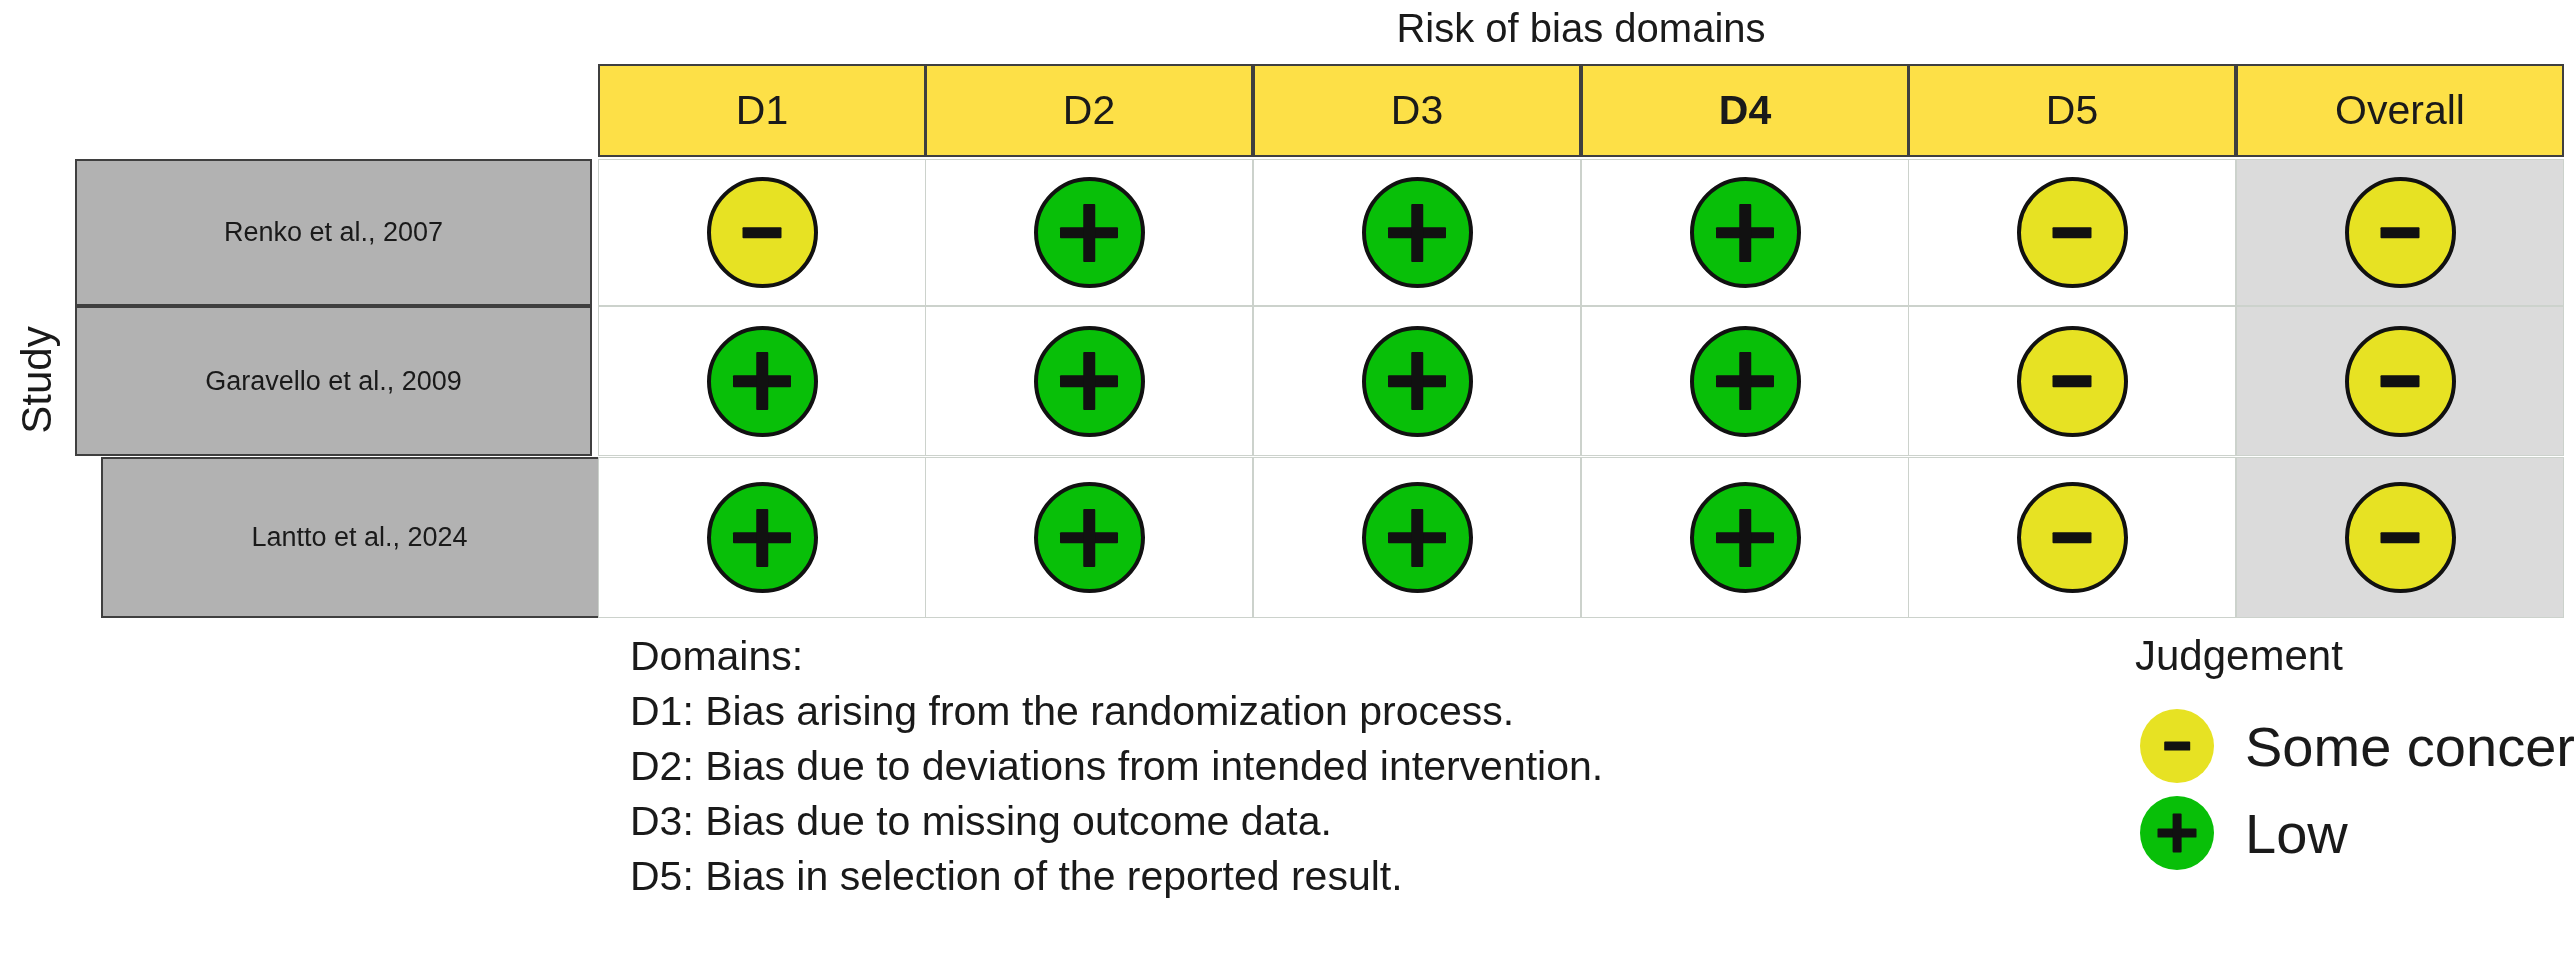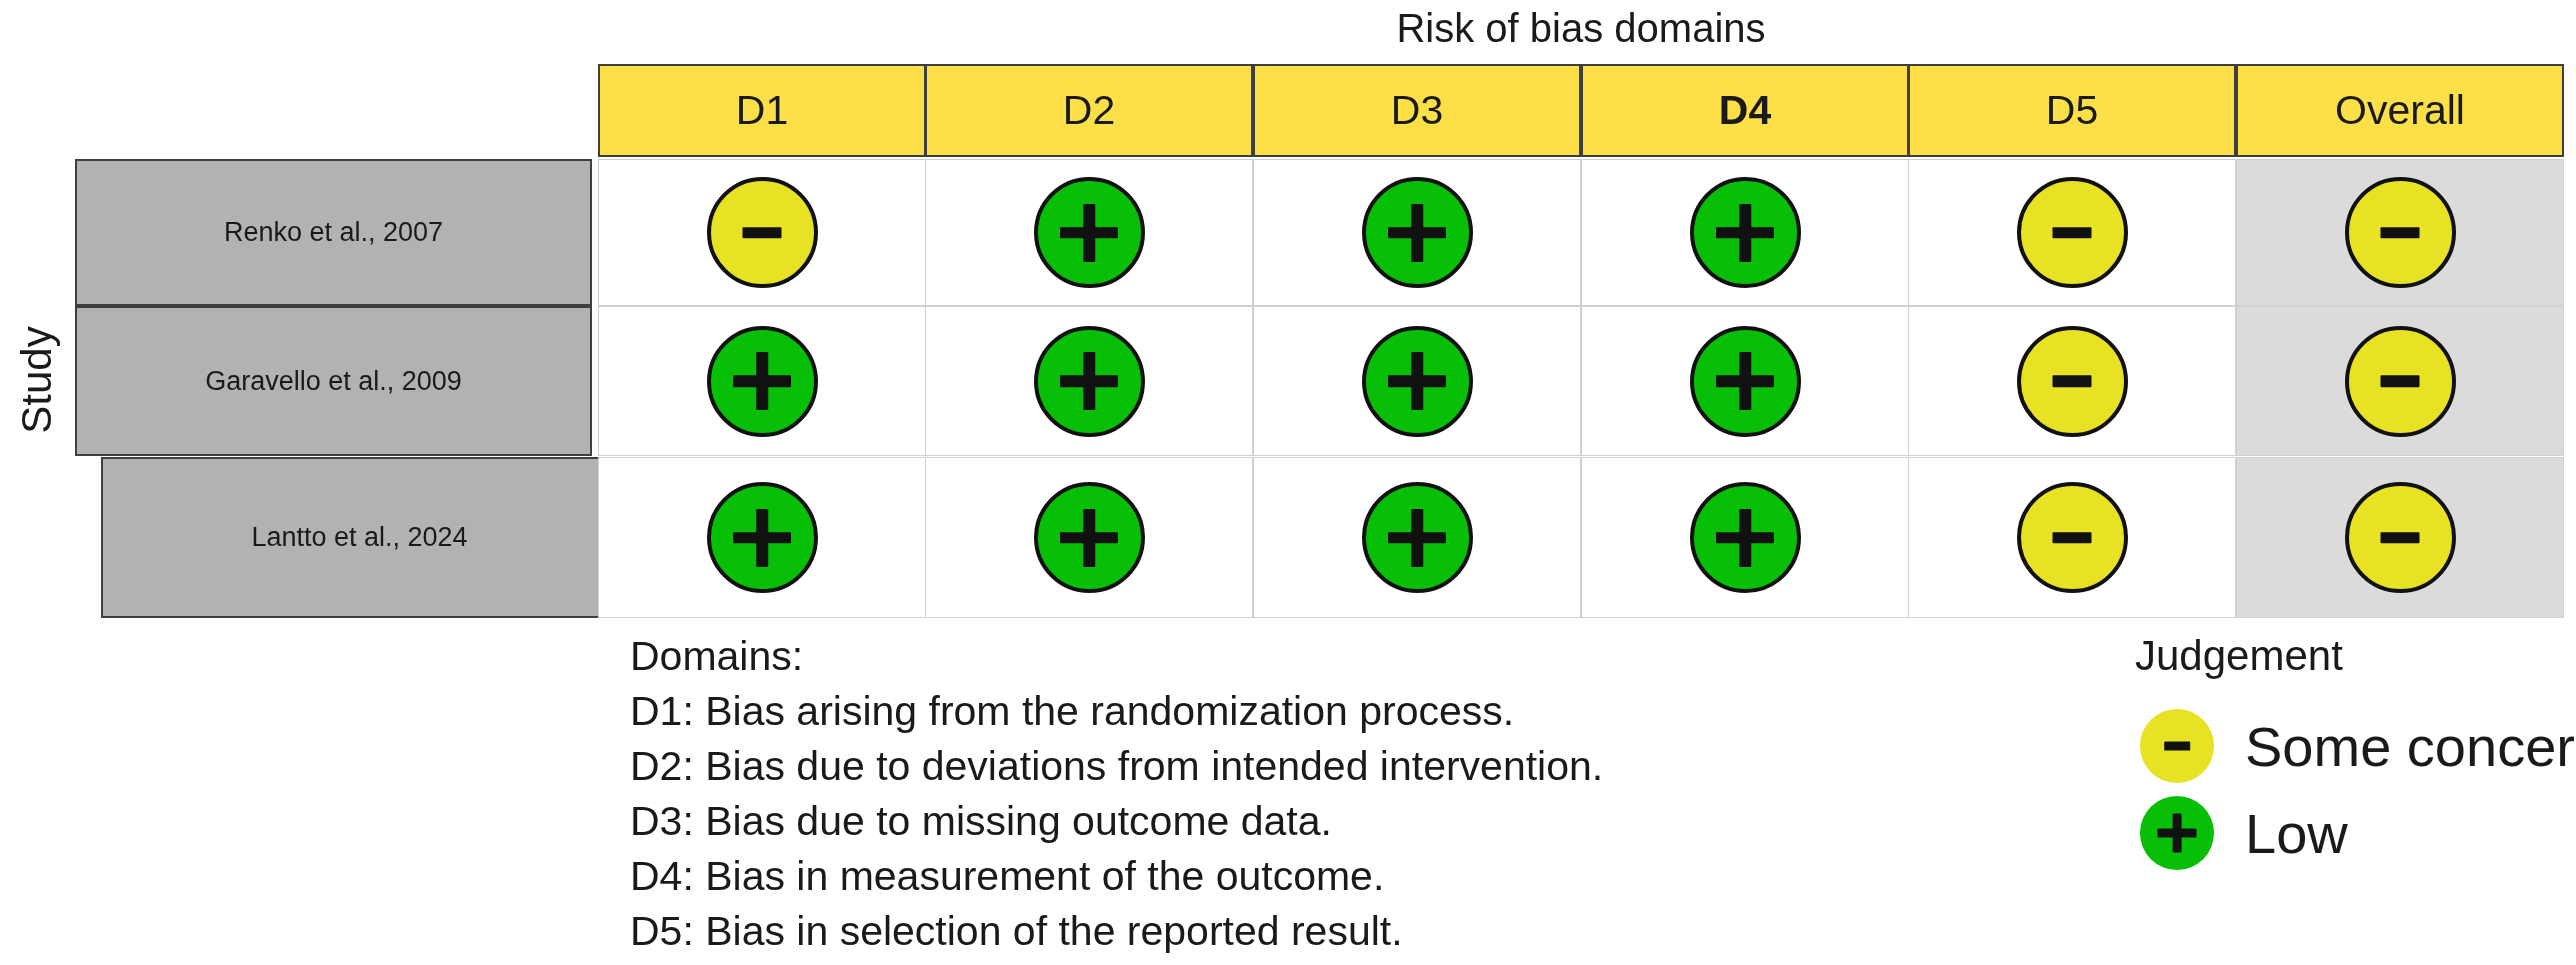--- a/index.html
+++ b/index.html
@@ -37,21 +37,20 @@
 
 <div id="canvas">
   <div class="chart-title">Risk of bias domains</div>
   <div class="y-axis-label">Study</div>
   <div class="legend-title">Judgement</div>
   <div class="domains-note" id="domains-note">
       <div>Domains:</div>
       <div>D1: Bias arising from the randomization process.</div>
       <div>D2: Bias due to deviations from intended intervention.</div>
       <div>D3: Bias due to missing outcome data.</div>
-      <div>D4: Bias in measurement of the outcome.</div>
       <div>D5: Bias in selection of the reported result.</div>
     </div>
 <div class="hcell" style="left: 598px; top: 64px; width: 328px; height: 93px;">D1</div>
     <div class="hcell" style="left: 925px; top: 64px; width: 328px; height: 93px;">D2</div>
     <div class="hcell" style="left: 1253px; top: 64px; width: 328px; height: 93px;">D3</div>
     <div class="hcell" style="left: 1581px; top: 64px; width: 328px; height: 93px; font-weight: bold;">D4</div>
     <div class="hcell" style="left: 1908px; top: 64px; width: 328px; height: 93px;">D5</div>
     <div class="hcell" style="left: 2236px; top: 64px; width: 328px; height: 93px;">Overall</div>
     <div class="scell" style="left: 75px; top: 159px; width: 517px; height: 147px;">Renko et al., 2007</div>
     <div class="dcell" style="left: 598px; top: 159px; width: 328px; height: 147px;">

